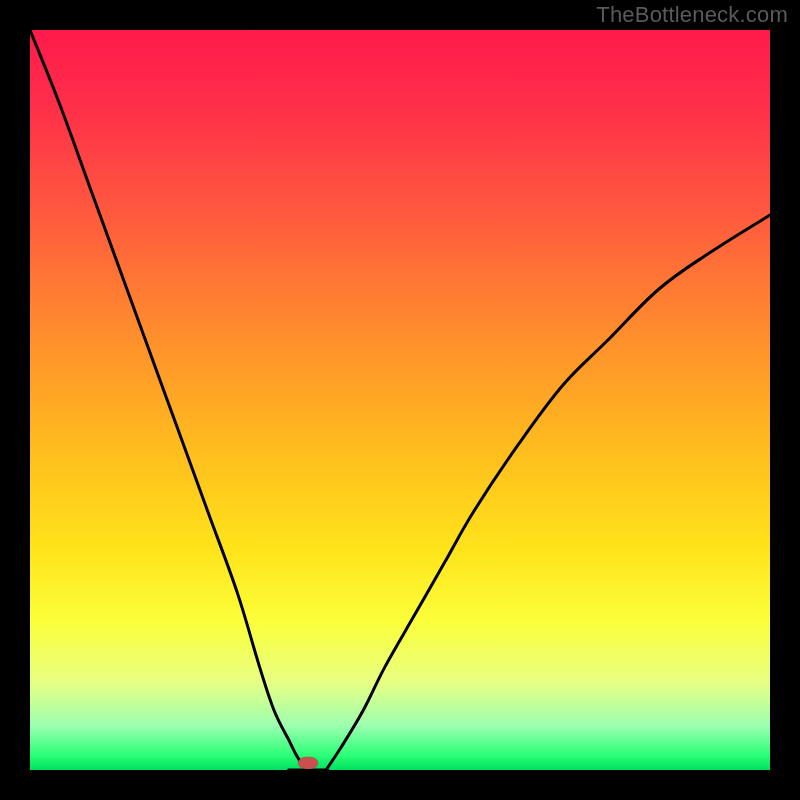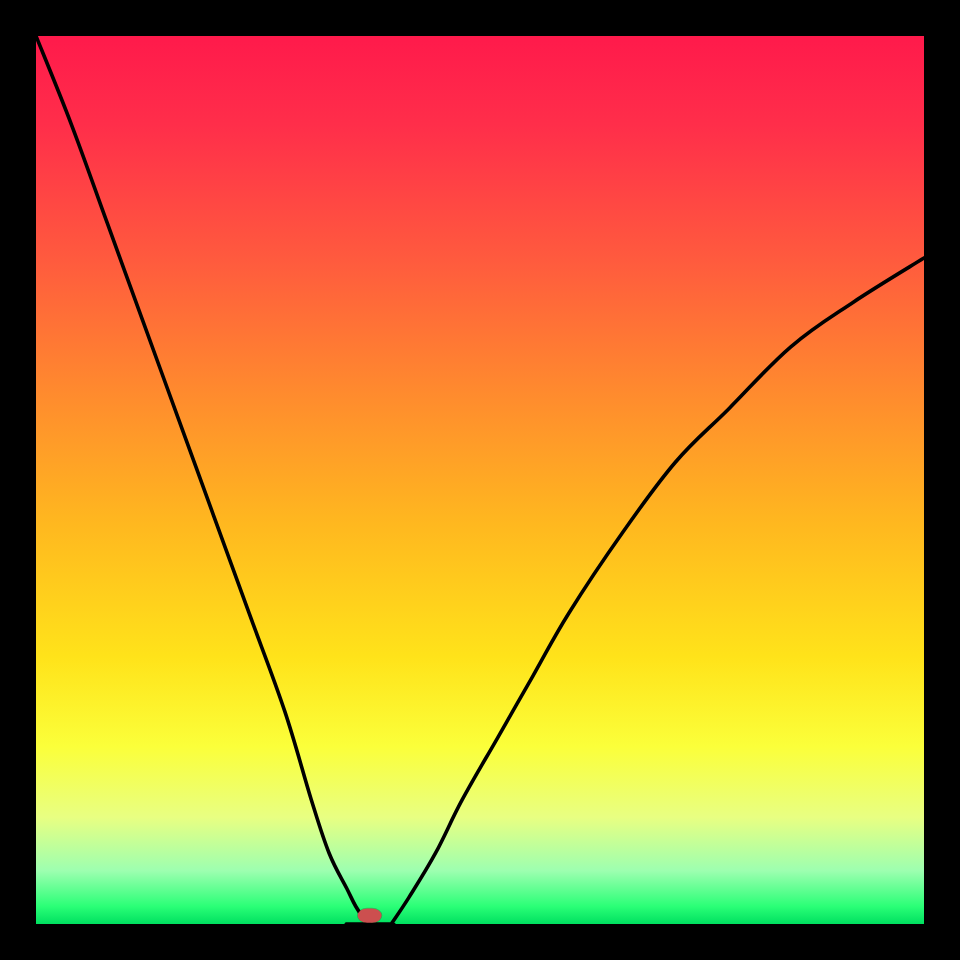--- a/index.html
+++ b/index.html
@@ -68,20 +68,21 @@
     letter-spacing: 0.2px;
     pointer-events: none;
     user-select: none;
   }
 </style>
 </head>
 <body>
 
 <div class="frame">
 
+  <div class="watermark">TheBottleneck.com</div>
 
   <div class="plot">
     <div class="gradient"></div>
 
     <svg class="curve" viewBox="0 0 740 740" preserveAspectRatio="none">
       <path id="curve-path" d="M 0 0 C 5.328 13.32, 18.944000000000003 46.028000000000006, 29.6 74 C 40.256 101.972, 48.544000000000004 126.09599999999999, 59.2 155.39999999999998 C 69.856 184.70399999999998, 78.14399999999999 207.49599999999995, 88.8 236.79999999999995 C 99.456 266.104, 107.744 288.8960000000001, 118.4 318.20000000000005 C 129.056 347.504, 137.344 370.296, 148 399.59999999999997 C 158.656 428.90399999999994, 166.944 451.696, 177.6 481 C 188.256 510.304, 197.876 534.428, 207.20000000000002 562.4 C 216.52400000000003 590.372, 222.74 615.088, 229.4 636.4 C 236.06 657.712, 238.872 667.4799999999999, 244.20000000000002 680.8 C 249.52800000000002 694.12, 255.00400000000002 702.408, 259 710.4 C 262.996 718.3919999999999, 263.736 720.538, 266.4 725.2 C 269.06399999999996 729.8620000000001, 271.802 733.636, 273.8 736.3 C 275.798 738.9639999999999, 280.164 739.334, 277.5 740 C 274.836 740.666, 255.67 740, 259 740 C 262.33 740, 289.34 740, 296 740 C 302.66 740, 293.336 743.996, 296 740 C 298.664 736.004, 304.14 728.456, 310.8 717.8 C 317.46000000000004 707.1439999999999, 325.008 695.452, 333 680.8 C 340.992 666.1479999999999, 345.876 653.716, 355.2 636.4 C 364.524 619.084, 374.144 603.248, 384.8 584.6 C 395.456 565.952, 403.744 551.448, 414.40000000000003 532.8 C 425.05600000000004 514.1519999999999, 430.68 502.312, 444 481 C 457.32 459.688, 472.41600000000005 437.044, 488.40000000000003 414.4 C 504.384 391.756, 516.8159999999999 373.84799999999996, 532.8 355.2 C 548.784 336.552, 559.884 328.116, 577.2 310.8 C 594.5160000000001 293.48400000000004, 610.352 274.984, 629 259 C 647.648 243.016, 660.82 235.32, 680.8000000000001 222 C 700.7800000000001 208.68, 729.344 191.66, 740 185" fill="none" stroke="#000" stroke-width="3" stroke-linejoin="round" stroke-linecap="round"></path>
     </svg>
 
     <div class="marker" id="marker" style="left: 277.5px; top: 732.6px;"></div>
   </div>

